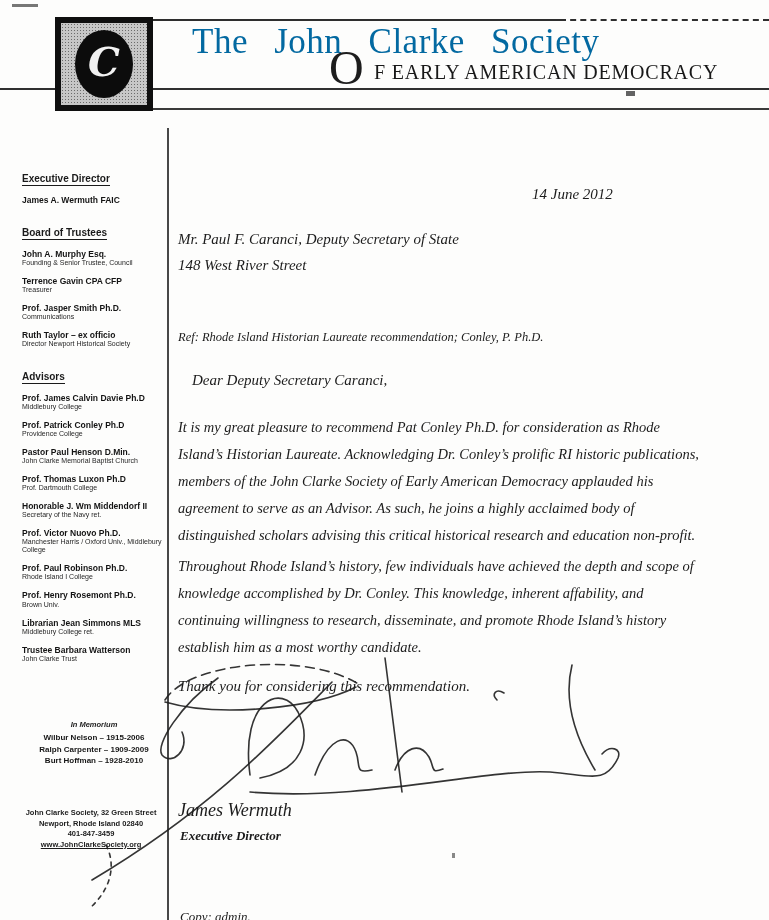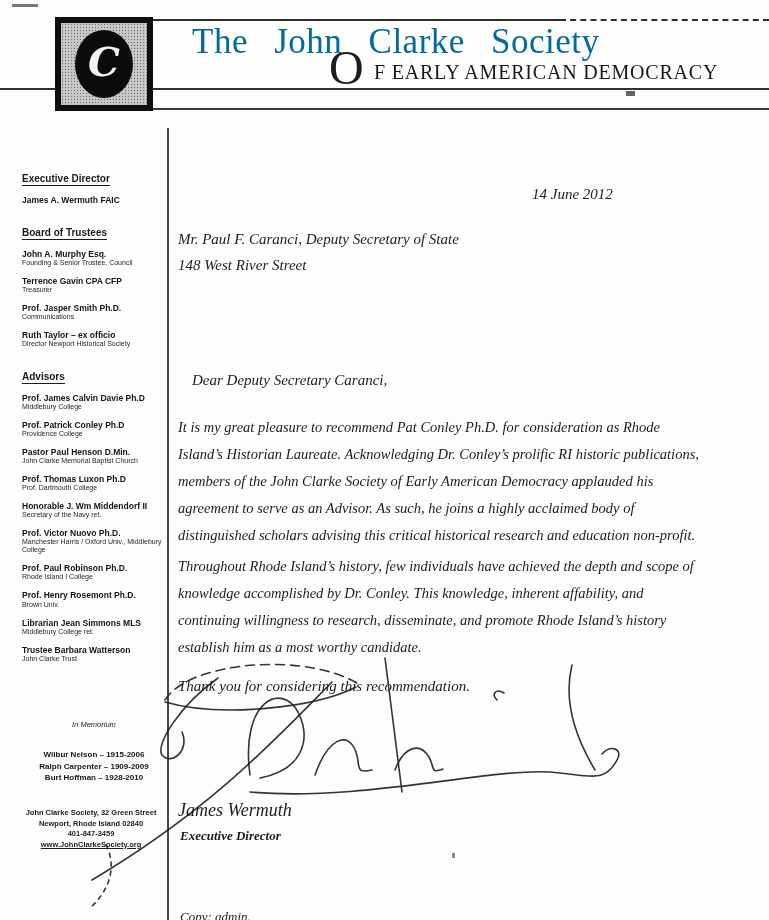--- a/index.html
+++ b/index.html
@@ -56,21 +56,21 @@
     display:inline-block;font-size:10px;font-weight:bold;color:#1a1a1a;
     border-bottom:1.5px solid #1a1a1a;padding-bottom:1px;margin-bottom:9px;
   }
   .entry{margin-bottom:9px;}
   .entry-name{font-size:8.5px;font-weight:bold;color:#141414;line-height:1.18;}
   .entry-role{font-size:7px;color:#262626;line-height:1.15;}
   .memorial{
     position:absolute;left:18px;top:720px;width:152px;text-align:center;
     font-family:"Liberation Sans",sans-serif;
   }
-  .memorial-title{font-size:7.5px;font-style:italic;font-weight:normal;color:#222;margin-bottom:20px;}
+  .memorial-title{font-size:7.5px;font-style:italic;font-weight:bold;color:#222;margin-bottom:3px;}
   .memorial-name{font-size:8px;font-weight:bold;color:#161616;line-height:1.45;}
   .sb-footer{
     position:absolute;left:15px;top:808px;width:152px;text-align:center;
     font-family:"Liberation Sans",sans-serif;font-size:7.5px;font-weight:bold;
     color:#1b1b1b;line-height:1.4;
   }
   .sb-footer .website{text-decoration:underline;}
   
   .l-abs{position:absolute;white-space:nowrap;font-style:italic;}
   .l-date{left:532px;top:186px;font-size:15px;}
@@ -198,20 +198,21 @@
     <div class="website">www.JohnClarkeSociety.org</div>
   </div>
 
   <div class="l-abs l-date">14 June 2012</div>
 
   <div class="l-abs l-recipient">
     <div>Mr. Paul F. Caranci, Deputy Secretary of State</div>
     <div>148 West River Street</div>
   </div>
 
+  <div class="l-abs l-ref">Ref: Rhode Island Historian Laureate recommendation; Conley, P. Ph.D.</div>
   <div class="l-abs l-salutation">Dear Deputy Secretary Caranci,</div>
 
   <div class="l-abs l-para l-para1">
     <div>It is my great pleasure to recommend Pat Conley Ph.D. for consideration as Rhode</div>
     <div>Island’s Historian Laureate. Acknowledging Dr. Conley’s prolific RI historic publications,</div>
     <div>members of the John Clarke Society of Early American Democracy applauded his</div>
     <div>agreement to serve as an Advisor. As such, he joins a highly acclaimed body of</div>
     <div>distinguished scholars advising this critical historical research and education non-profit.</div>
   </div>
 

